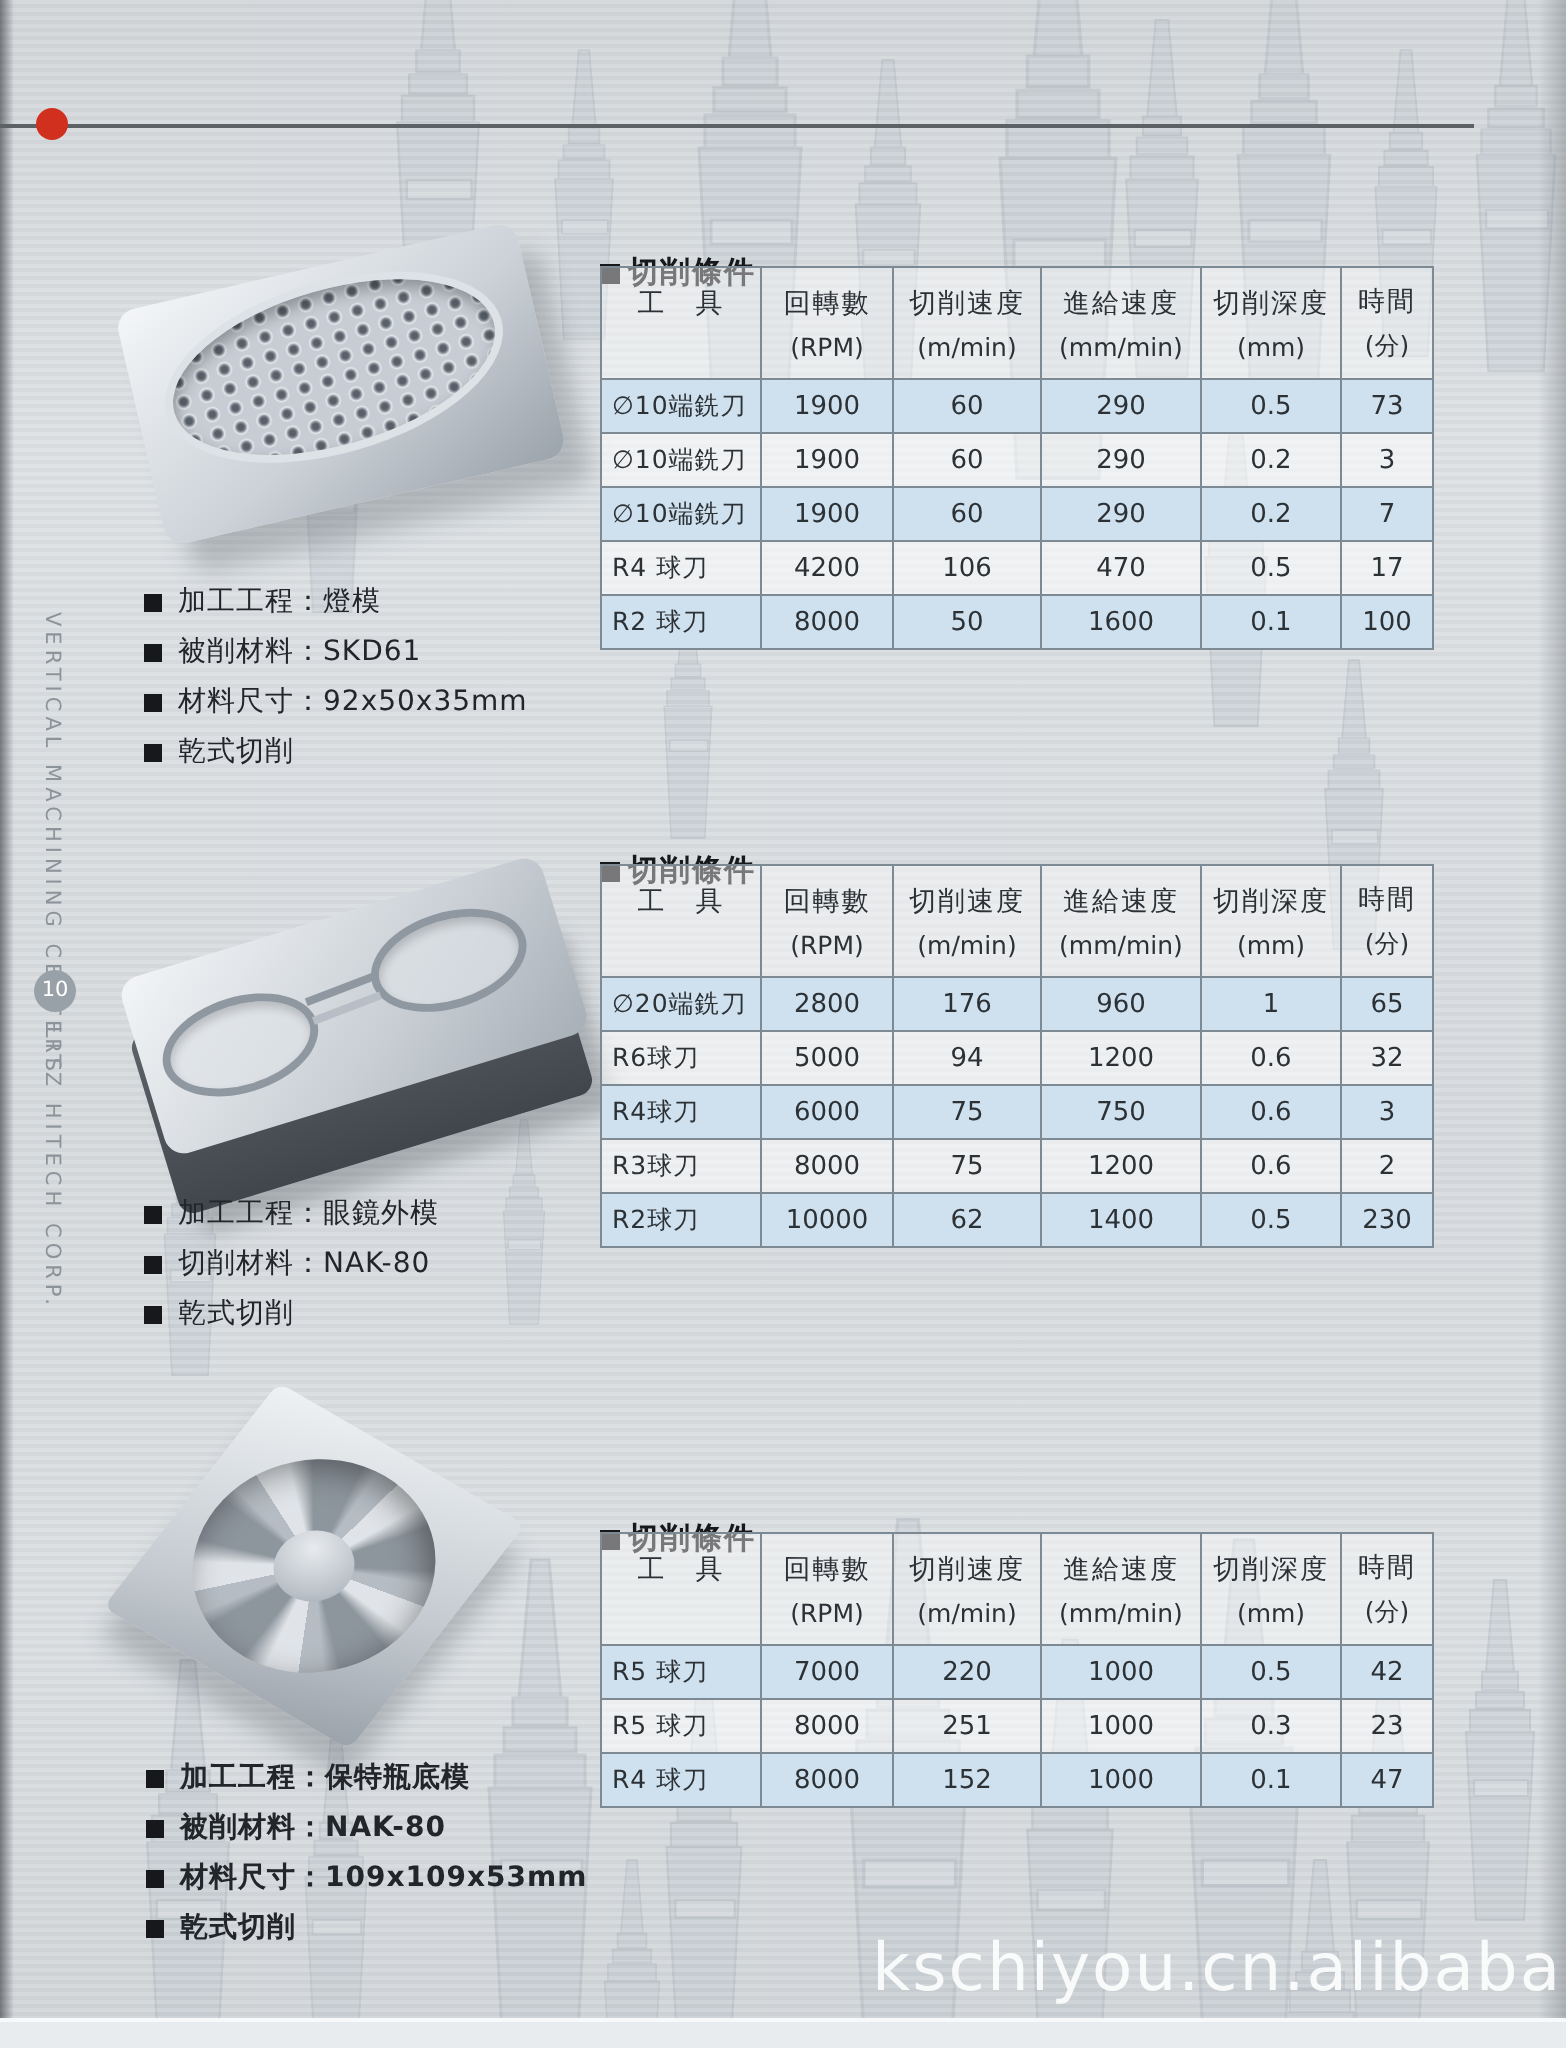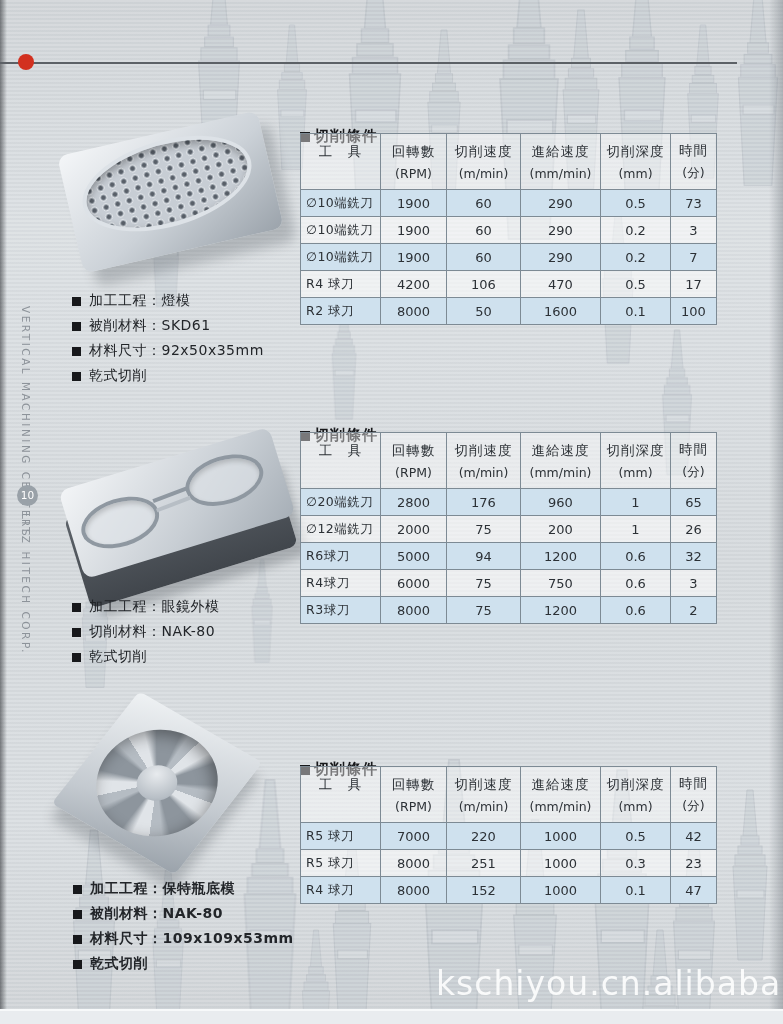--- a/index.html
+++ b/index.html
@@ -326,28 +326,20 @@
     <tbody>
         <tr>
           <td class="tool">∅20端銑刀</td>
           <td>2800</td>
           <td>176</td>
           <td>960</td>
           <td>1</td>
           <td>65</td>
         </tr>
         <tr>
-          <td class="tool">∅12端銑刀</td>
-          <td>2000</td>
-          <td>75</td>
-          <td>200</td>
-          <td>1</td>
-          <td>26</td>
-        </tr>
-        <tr>
           <td class="tool">R6球刀</td>
           <td>5000</td>
           <td>94</td>
           <td>1200</td>
           <td>0.6</td>
           <td>32</td>
         </tr>
         <tr>
           <td class="tool">R4球刀</td>
           <td>6000</td>
@@ -357,20 +349,28 @@
           <td>3</td>
         </tr>
         <tr>
           <td class="tool">R3球刀</td>
           <td>8000</td>
           <td>75</td>
           <td>1200</td>
           <td>0.6</td>
           <td>2</td>
         </tr>
+        <tr>
+          <td class="tool">R2球刀</td>
+          <td>10000</td>
+          <td>62</td>
+          <td>1400</td>
+          <td>0.5</td>
+          <td>230</td>
+        </tr>
       </tbody>
   </table>
   <div class="notes" id="notes2">
     <div class="note">
         <span class="sq"></span>
         <span>加工工程：眼鏡外模</span>
       </div>
     <div class="note">
         <span class="sq"></span>
         <span>切削材料：NAK-80</span>

